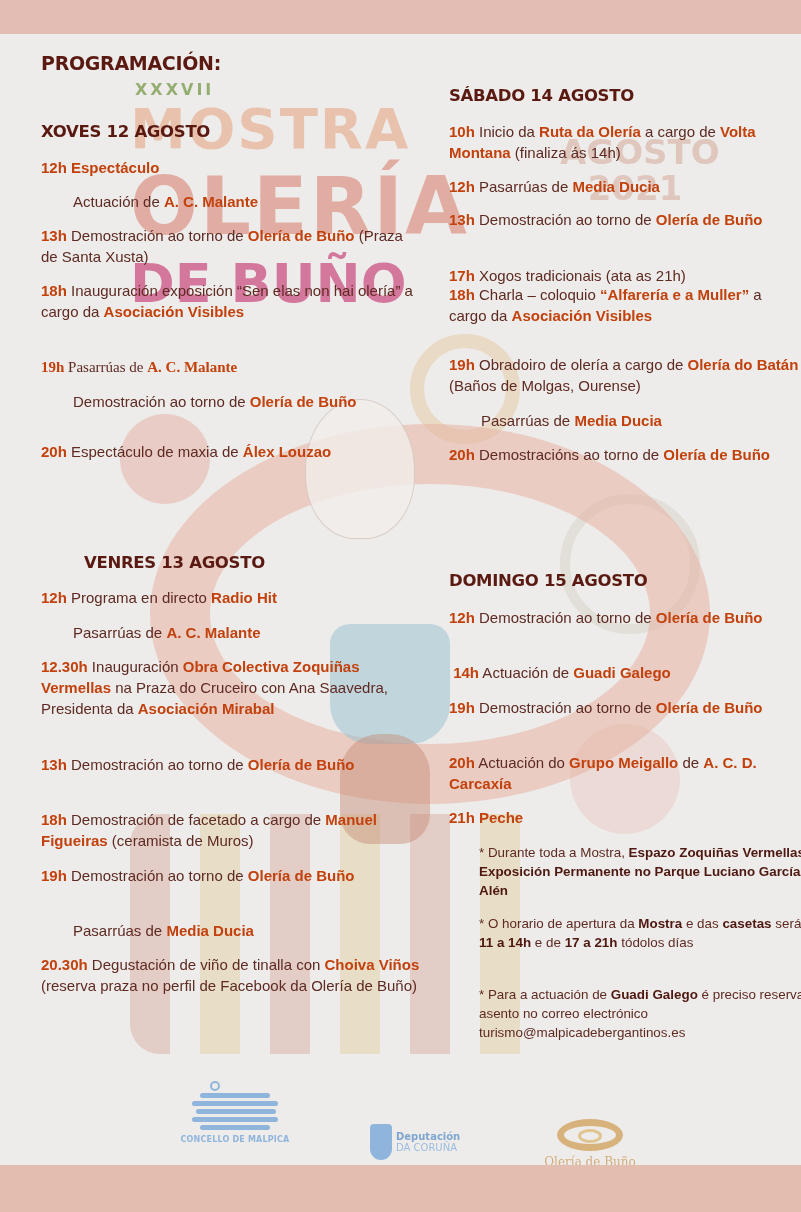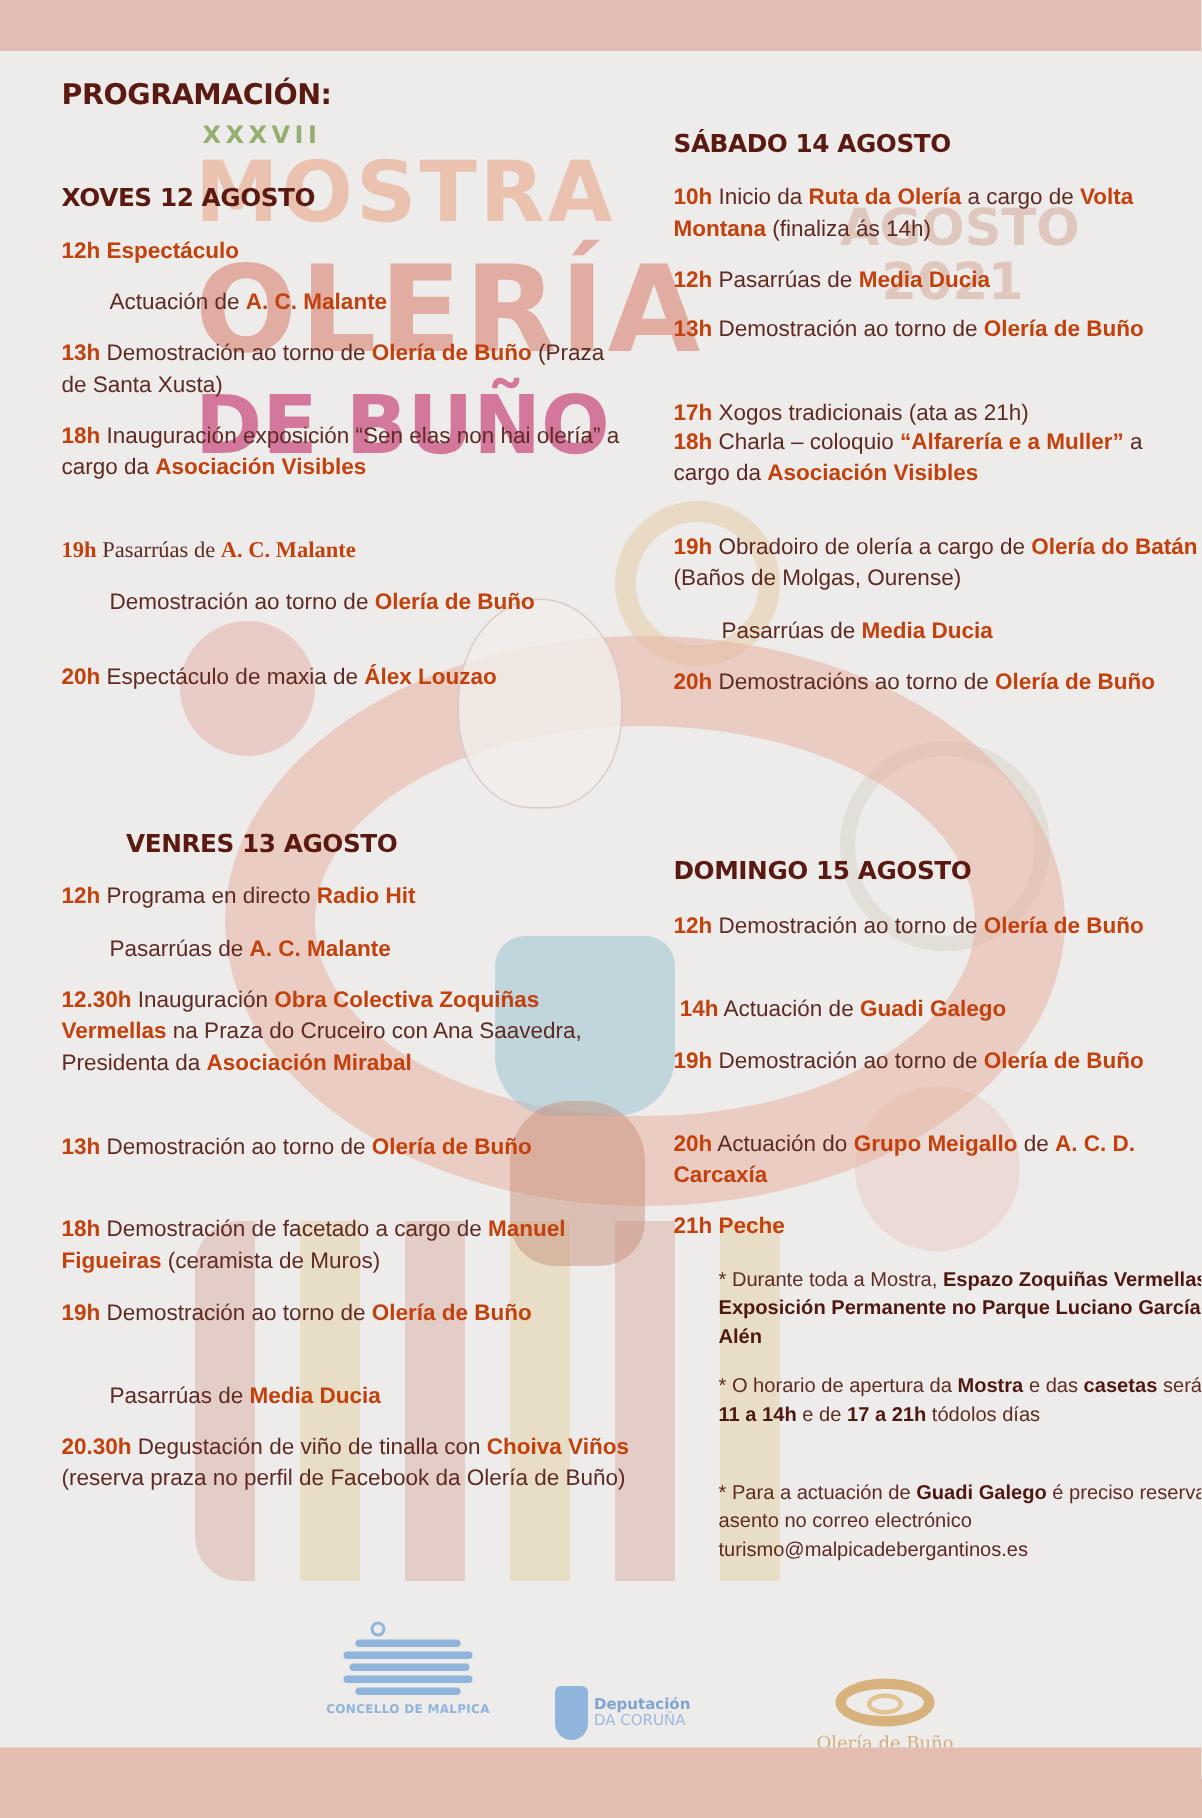--- a/index.html
+++ b/index.html
@@ -42,21 +42,21 @@
   .col-right { left: 449px; width: 350px; }
   .entry { position: absolute; left: 0; width: 100%; }
   .entry b { font-weight: bold; color: #c2410c; }
   .indent { padding-left: 32px; }
   .notes { position: absolute; left: 449px; width: 345px; font-size: 13.4px; line-height: 19px; color: #5e2a22; }
   .notes .note { position: absolute; left: 0; width: 100%; margin-left: 30px; }
   .notes b { font-weight: bold; color: #4e1710; }
 
   
   .logo { position: absolute; text-align: center; }
-  .logo-malpica { left: 180px; top: 1045px; width: 110px; margin-left: 37px; }
+  .logo-malpica { left: 180px; top: 1045px; width: 110px; }
   .logo-malpica .mark { width: 86px; height: 50px; margin: 0 auto 6px; position: relative; }
   .logo-malpica .wave { position: absolute; left: 0; height: 5px; border-radius: 3px; background: #8fb5dd; }
   .logo-malpica .ring { position: absolute; left: 18px; top: 2px; width: 10px; height: 10px; border: 2px solid #8fb5dd; border-radius: 50%; }
   .logo-malpica .label { font: bold 8px "DejaVu Sans", sans-serif; color: #8fb5dd; letter-spacing: 0.2px; }
   .logo-depu { left: 370px; top: 1090px; width: 110px; display: flex; align-items: center; gap: 4px; }
   .logo-depu .shield { width: 22px; height: 36px; background: #8fb5dd; border-radius: 4px 4px 11px 11px; }
   .logo-depu .txt { text-align: left; line-height: 11px; }
   .logo-depu .l1 { font: bold 10px "DejaVu Sans", sans-serif; color: #7fa6d0; }
   .logo-depu .l2 { font: 10px "DejaVu Sans", sans-serif; color: #9bbce0; }
   .logo-oleria { left: 530px; top: 1085px; width: 120px; }

